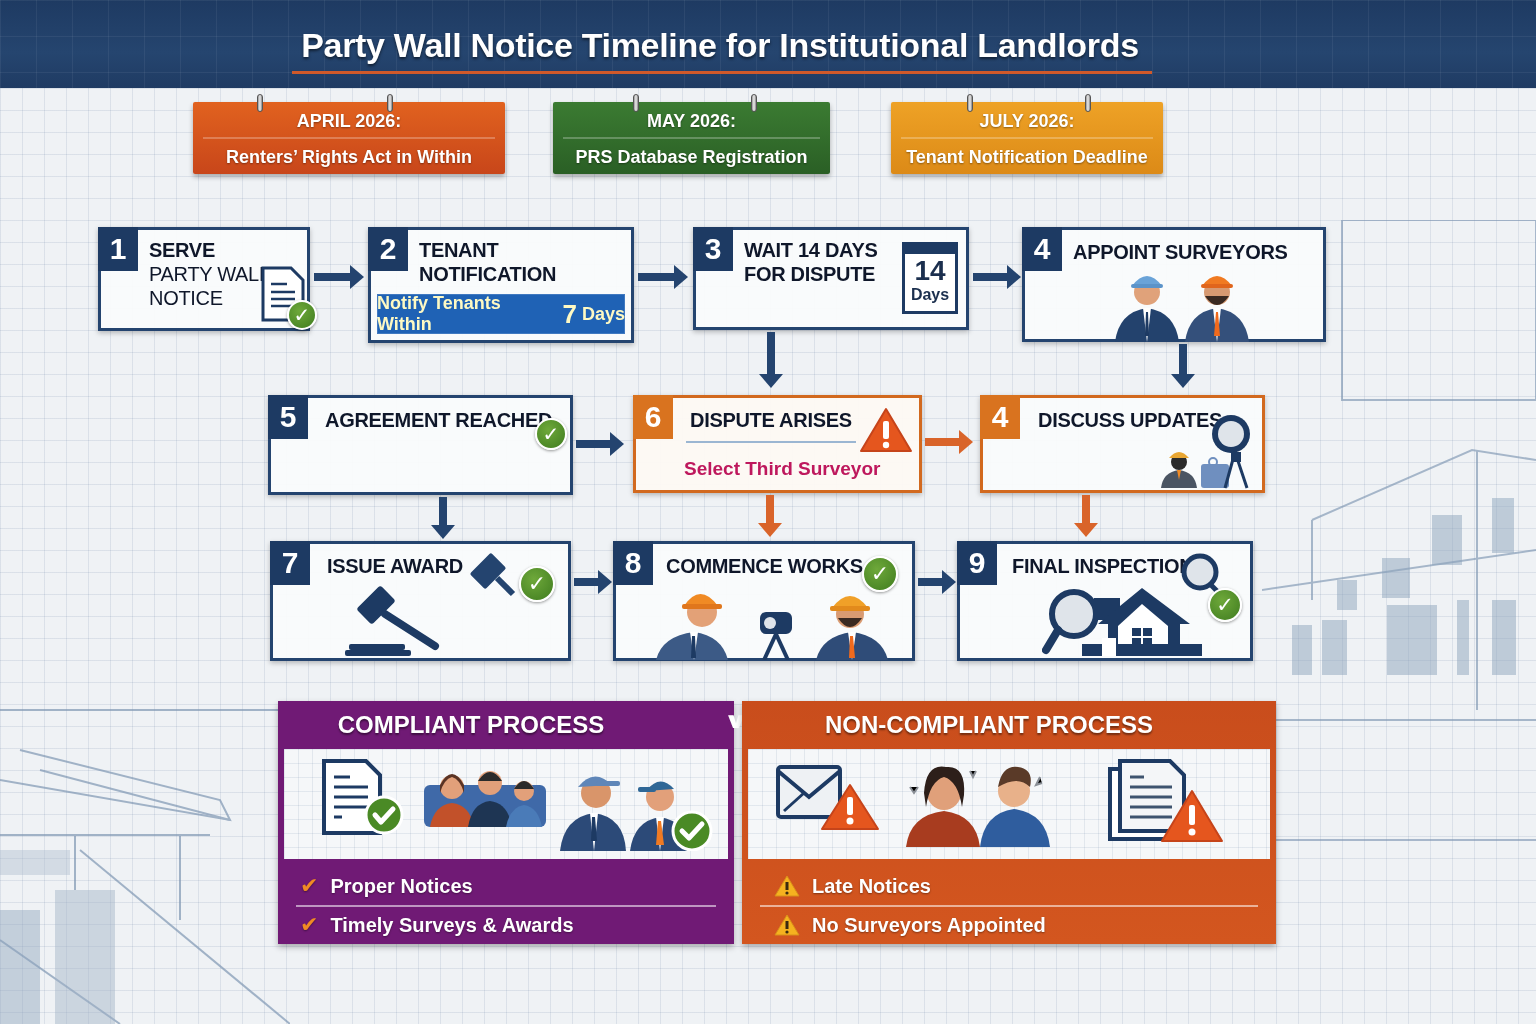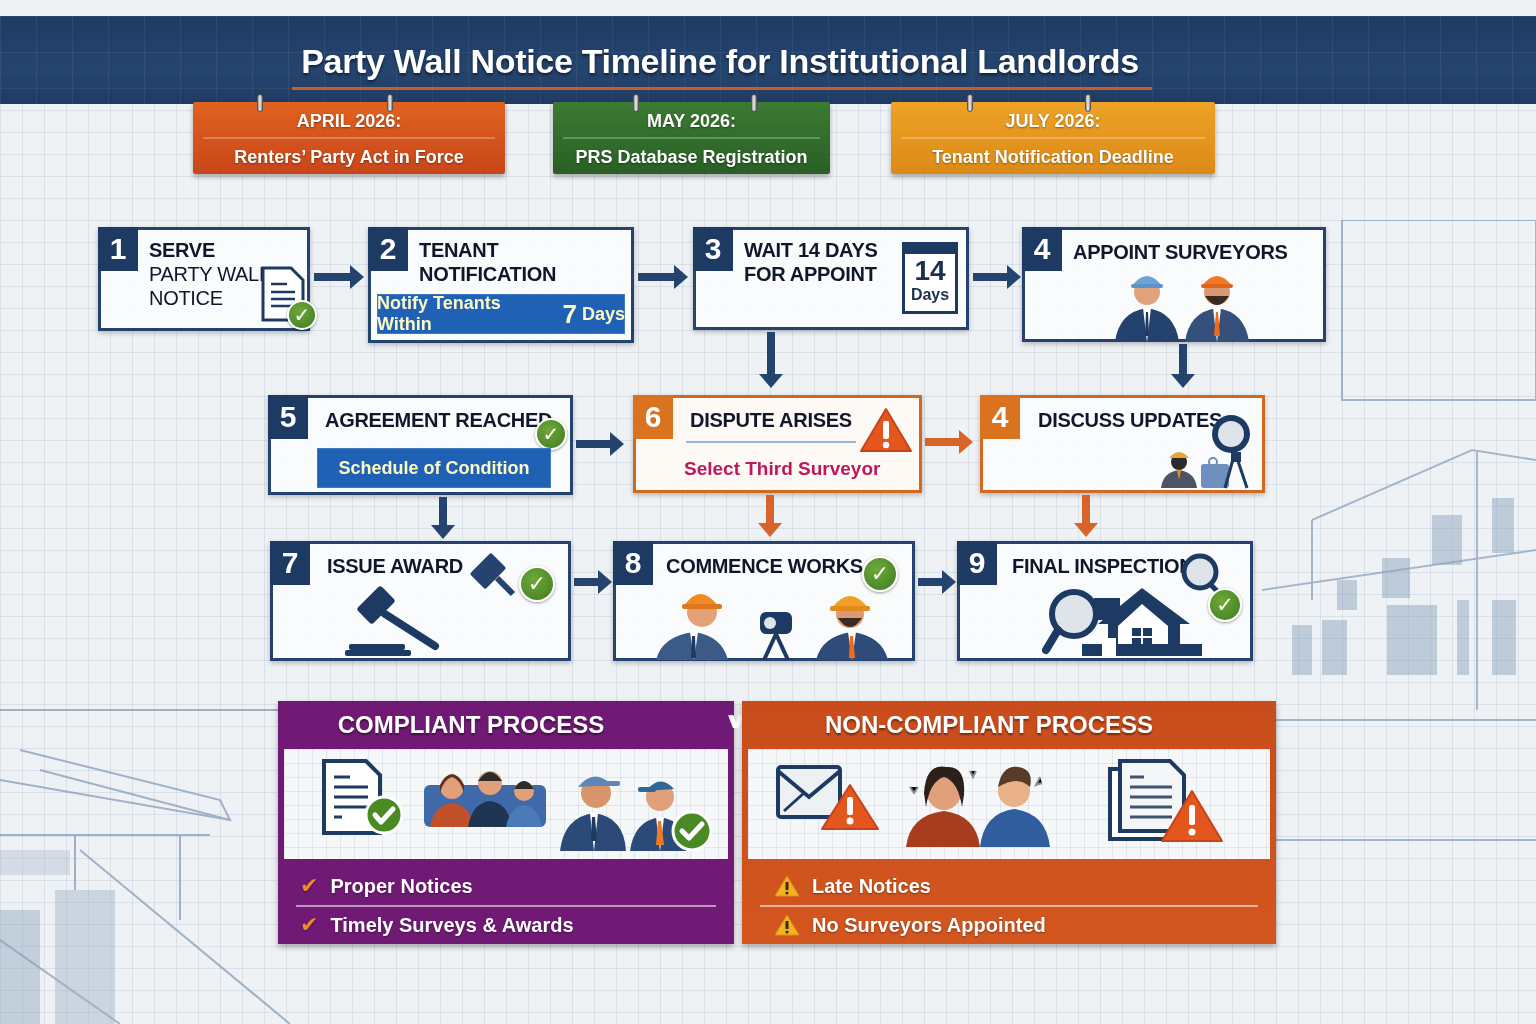--- a/index.html
+++ b/index.html
@@ -15,21 +15,21 @@
     position: absolute; inset: 88px 0 0 0;
     background-color: #eff2f5;
     background-image:
       linear-gradient(rgba(110,135,165,0.16) 1px, transparent 1px),
       linear-gradient(90deg, rgba(110,135,165,0.16) 1px, transparent 1px);
     background-size: 22px 22px;
   }
   .bg-sketch { position: absolute; pointer-events: none; }
   
   .header {
-    position: absolute; top: 16px; left: 0; width: 1536px; height: 88px;
+    position: absolute; top: 0; left: 0; width: 1536px; height: 88px;
     background: linear-gradient(180deg, #1e3a62 0%, #25456f 60%, #1f3b63 100%);
     overflow: hidden;
     text-decoration: underline;
   }
   .header-lines {
     position: absolute; inset: 0;
     background-image:
       linear-gradient(rgba(255,255,255,0.06) 1px, transparent 1px),
       linear-gradient(90deg, rgba(255,255,255,0.06) 1px, transparent 1px);
     background-size: 36px 36px;
@@ -181,30 +181,30 @@
   <div class="header-lines"></div>
   <div class="title">Party Wall Notice Timeline for Institutional Landlords</div>
   <div class="title-underline"></div>
 </div>
 
 <div class="banner" style="left:193px;width:312px;background:linear-gradient(180deg,#e1621f,#c8461a);">
   <div class="ring" style="left:64px"></div>
   <div class="ring" style="left:194px"></div>
   <span class="b-date">APRIL 2026:</span>
   <span class="b-sep"></span>
-  <span class="b-text">Renters’ Party Act in Force</span>
+  <span class="b-text">Renters’ Rights Act in Within</span>
 </div>
 <div class="banner" style="left:553px;width:277px;background:linear-gradient(180deg,#3b7b32,#2a5f25);">
   <div class="ring" style="left:80px"></div>
   <div class="ring" style="left:198px"></div>
   <span class="b-date">MAY 2026:</span>
   <span class="b-sep"></span>
   <span class="b-text">PRS Database Registration</span>
 </div>
-<div class="banner" style="left:891px;width:324px;background:linear-gradient(180deg,#eea226,#dc8a17);">
+<div class="banner" style="left:891px;width:272px;background:linear-gradient(180deg,#eea226,#dc8a17);">
   <div class="ring" style="left:76px"></div>
   <div class="ring" style="left:194px"></div>
   <span class="b-date">JULY 2026:</span>
   <span class="b-sep"></span>
   <span class="b-text">Tenant Notification Deadline</span>
 </div>
 
 <div class="step" style="left:98px;top:227px;width:212px;height:104px;">
   <div class="num">1</div>
   <div class="step-title" style="left:48px;top:8px;">
@@ -236,21 +236,21 @@
     <span class="big">7</span>
     <span>Days</span>
   </div>
 </div>
 <div class="arrow-r" style="left:638px;top:273px;width:38px;"></div>
 
 <div class="step" style="left:693px;top:227px;width:276px;height:103px;">
   <div class="num">3</div>
   <div class="step-title" style="left:48px;top:8px;">
     <div>WAIT 14 DAYS</div>
-    <div>FOR APPOINT</div>
+    <div>FOR DISPUTE</div>
   </div>
   <div style="position:absolute;left:206px;top:12px;width:56px;height:72px;border:3px solid #1d3a63;border-top:12px solid #1d3a63;background:#fff;text-align:center;">
     <div style="font-size:28px;font-weight:bold;line-height:30px;margin-top:2px;">14</div>
     <div style="font-size:16px;font-weight:bold;">Days</div>
   </div>
 </div>
 <div class="arrow-r" style="left:973px;top:273px;width:36px;"></div>
 
 <div class="step" style="left:1022px;top:227px;width:304px;height:115px;">
   <div class="num">4</div>
@@ -272,21 +272,20 @@
   </svg>
 </div>
 
 <div class="arrow-d" style="left:767px;top:332px;height:44px;"></div>
 <div class="arrow-d" style="left:1179px;top:344px;height:32px;"></div>
 
 <div class="step" style="left:268px;top:395px;width:305px;height:100px;">
   <div class="num">5</div>
   <div class="step-title" style="left:54px;top:10px;">AGREEMENT REACHED</div>
   <div class="check" style="left:264px;top:20px;width:32px;height:32px;">✓</div>
-  <div class="blue-bar" style="left:46px;top:50px;width:234px;height:40px;">Schedule of Condition</div>
 </div>
 <div class="arrow-r" style="left:576px;top:440px;width:36px;"></div>
 
 <div class="step orange" style="left:633px;top:395px;width:289px;height:98px;background:rgba(253,249,244,0.96);">
   <div class="num">6</div>
   <div class="step-title" style="left:54px;top:10px;">DISPUTE ARISES</div>
   <svg style="position:absolute;left:222px;top:8px" width="56" height="48" viewBox="0 0 56 48">
     <path d="M28 3 L53 45 H3 Z" fill="#e5561e" stroke="#c6441a" stroke-width="2" stroke-linejoin="round"></path>
     <rect x="25" y="15" width="6" height="18" rx="2" fill="#fff"></rect>
       <circle cx="28" cy="39" r="3.2" fill="#fff"></circle>

